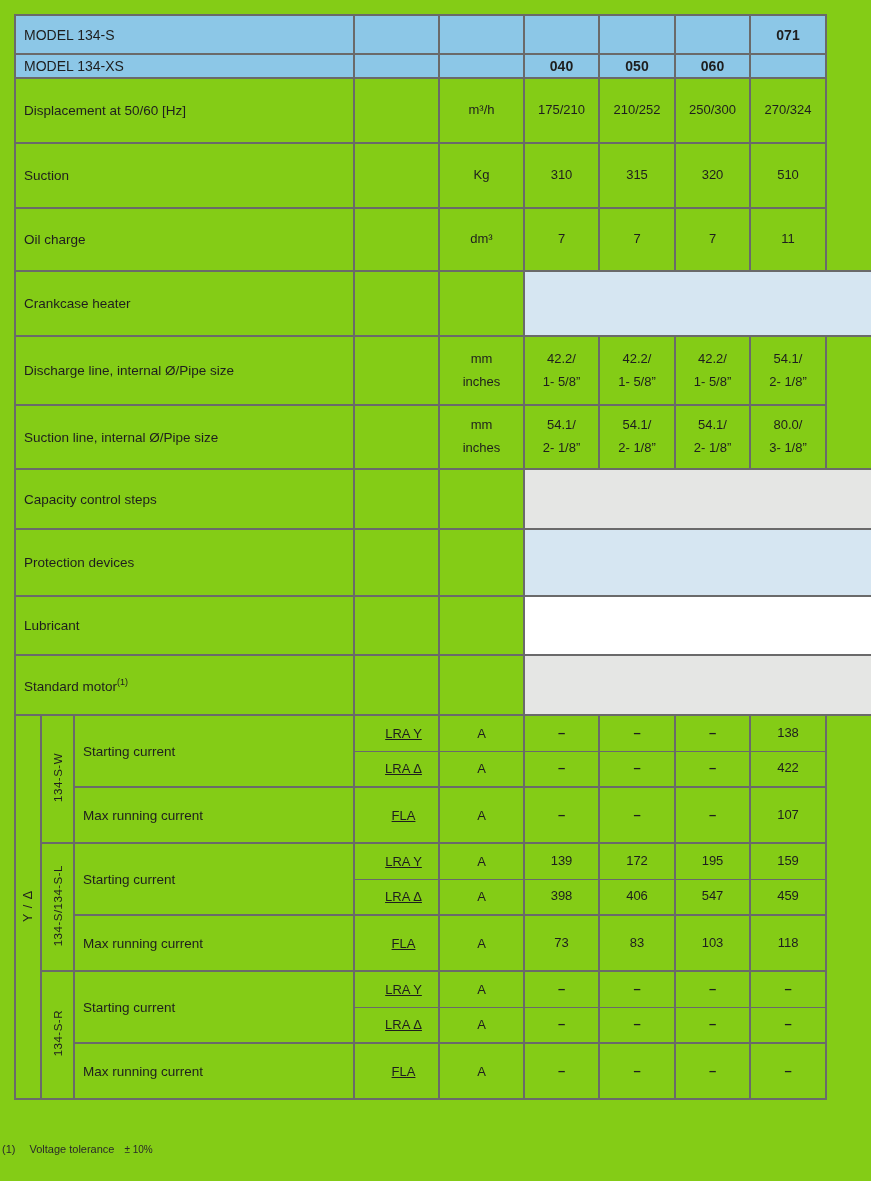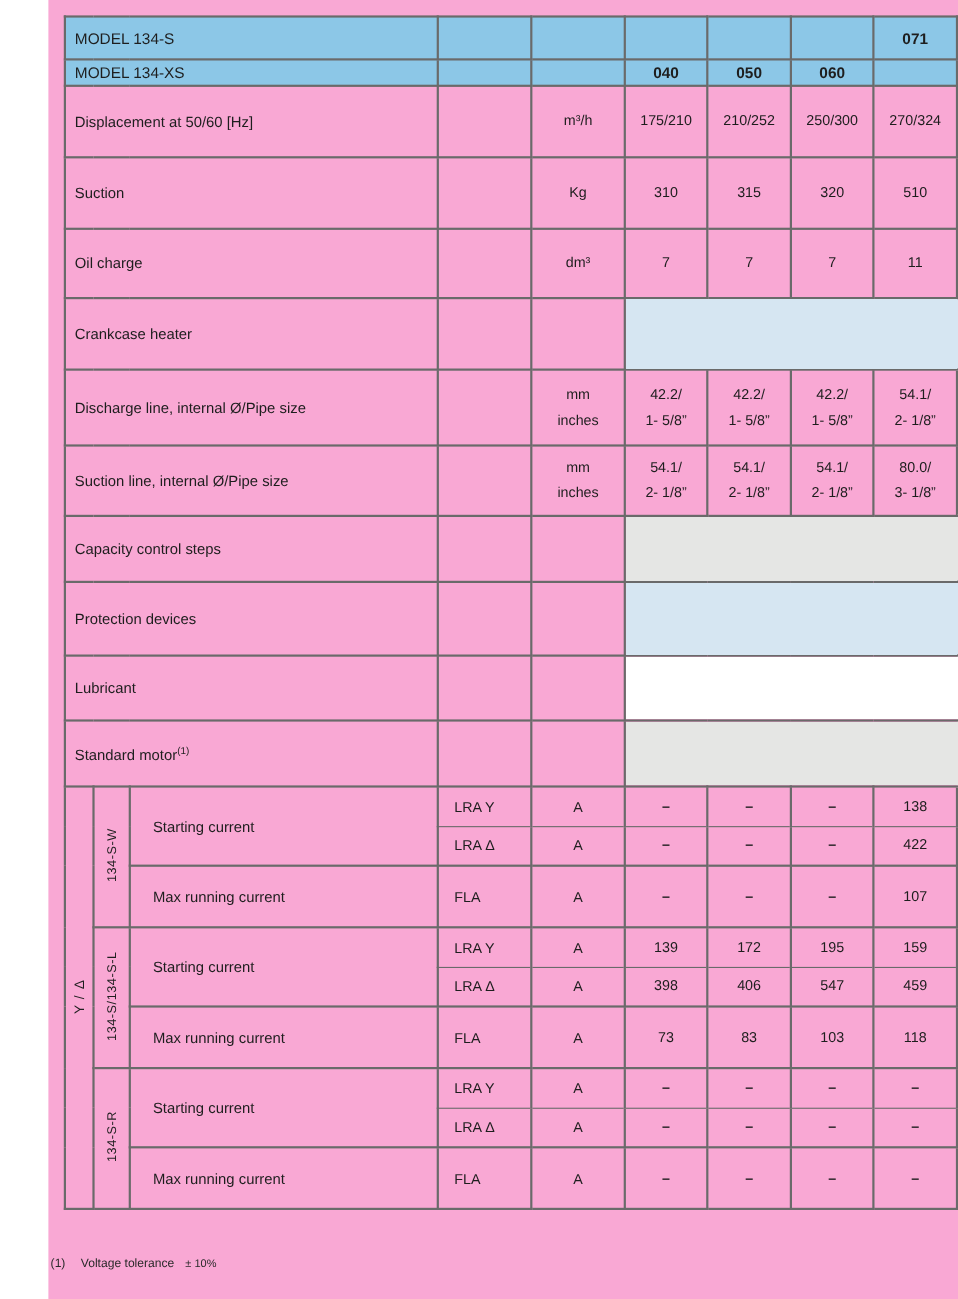--- a/index.html
+++ b/index.html
@@ -1,20 +1,20 @@
 <!DOCTYPE html>
 <html style="--header-blue: #8cc7e7; --band-blue: #d6e6f2; --band-grey: #e5e6e4; --border-grey: #6a6a6a;"><head>
 <meta charset="utf-8">
 <style>
   html,body{margin:0;padding:0;}
   body{
     width:871px;height:1181px;position:relative;background:#ffffff;
     font-family:"Liberation Sans","DejaVu Sans",sans-serif;color:#1e1e1e;
   }
-  .page{position:absolute;inset:0;background:#f9a8d4;margin-left:44px;}
+  .page{position:absolute;inset:0;background:#84cc16;}
 
   table.spec{
     position:absolute;left:14px;top:14px;width:811px;
     border-collapse:collapse;table-layout:fixed;
   }
   td{
     border:2px solid var(--border-grey,#6a6a6a);
     font-size:13px;text-align:center;vertical-align:middle;padding:0;
   }
   td.lbl{text-align:left;padding-left:8px;font-size:13.5px;}
@@ -28,22 +28,22 @@
   td.band-blue{background:var(--band-blue,#d6e6f2);}
   td.band-grey{background:var(--band-grey,#e5e6e4);}
   td.band::after{
     content:"";position:absolute;left:100%;top:-2px;bottom:-2px;width:48px;
     background:inherit;
     border-top:2px solid var(--border-grey,#6a6a6a);
     border-bottom:2px solid var(--border-grey,#6a6a6a);
   }
 
   
-  td.code{text-align:left;padding-left:14px;}
-  td.lbl2{text-align:left;padding-left:20px;font-size:13.5px;}
+  td.code{text-align:center;padding-left:14px;text-decoration:underline;}
+  td.lbl2{text-align:left;padding-left:8px;font-size:13.5px;}
   td.rot span{
     writing-mode:vertical-rl;transform:rotate(180deg);
     display:inline-block;font-size:11.5px;letter-spacing:.5px;white-space:nowrap;
   }
   td.axis span{font-size:12.5px;letter-spacing:1px;}
   .bb-thin{border-bottom-width:1px;}
   .tt{border-top-width:1px;}
   .dash{font-weight:bold;}
 
   .footnote{position:absolute;left:2px;top:1143px;font-size:11px;color:#2a2a2a;text-align:right;}

